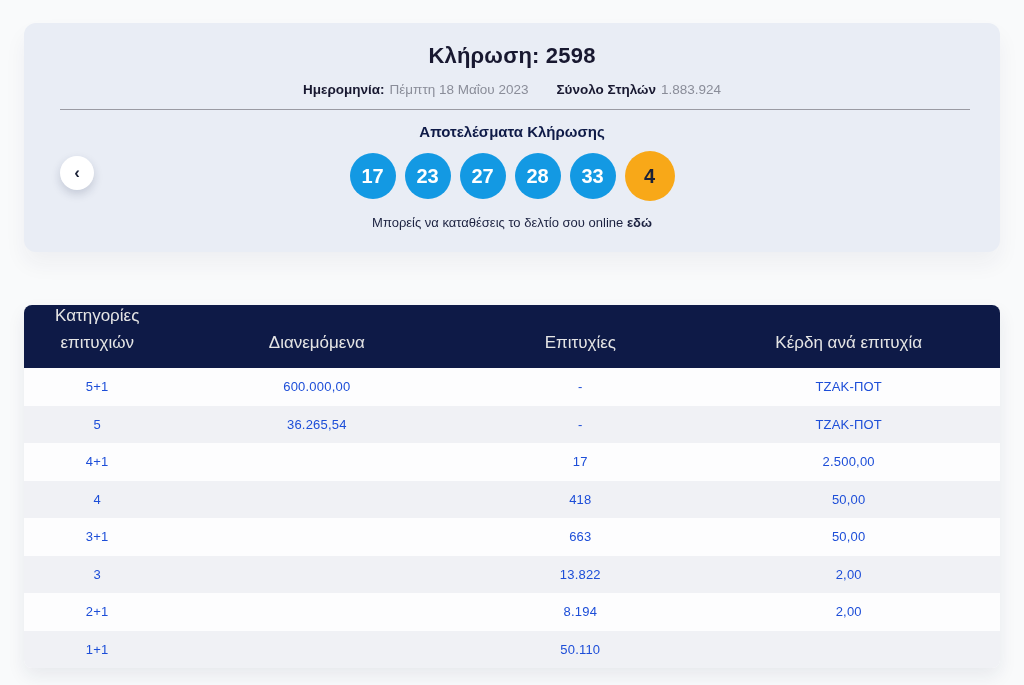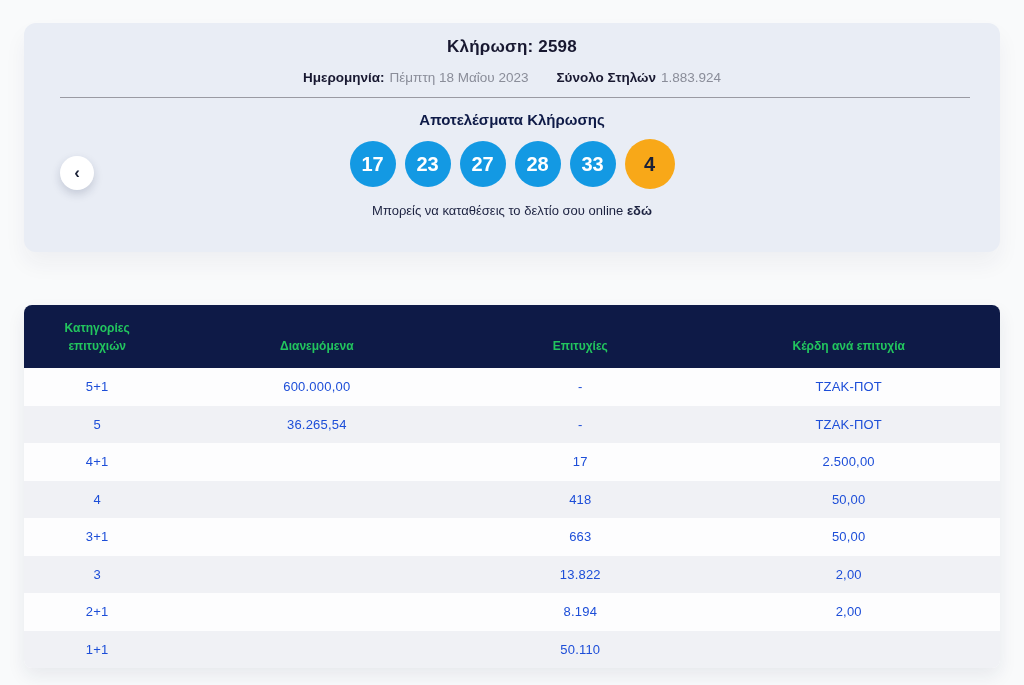--- a/index.html
+++ b/index.html
@@ -14,22 +14,22 @@
 
   
   .draw-card {
     position:absolute; left:24px; top:23px; width:976px; height:229px;
     background: var(--card-bg, #e9edf5);
     border-radius:12px;
     box-shadow: 0 12px 22px rgba(30,40,80,0.05);
     text-align:center;
   }
   .draw-title {
-    padding-top:14px;
-    font-size:17px; font-weight:bold; color:#181830;
+    padding-top:20px;
+    font-size:22px; font-weight:bold; color:#181830;
     letter-spacing:.2px;
   }
   .draw-meta {
     margin-top:13px;
     font-size:13.5px;
     display:flex; justify-content:center; gap:28px; align-items:baseline;
   }
   .meta-label { font-weight:bold; color:#181830; }
   .meta-value { color:#8a8d99; margin-left:5px; }
   .divider {
@@ -79,21 +79,21 @@
   
   .table-card {
     position:absolute; left:24px; top:305px; width:976px;
     border-radius:8px; overflow:hidden;
     box-shadow:0 8px 18px rgba(30,40,80,0.08);
     background:#fdfdfe;
   }
   .thead {
     display:flex; height:63px;
     background: var(--navy, #0e1a47);
-    color:#22c55e; font-weight:bold; font-size:12px;
+    color:#e5e5e5; font-weight:normal; font-size:17px;
   }
   .th {
     display:flex; align-items:flex-end; justify-content:center;
     padding-bottom:12px; text-align:center; line-height:1.55;
   }
   .col-1 { width:15%; }
   .col-2 { width:30%; }
   .col-3 { width:24%; }
   .col-4 { width:31%; }
   .th.col-1 { padding-left:30px; padding-right:30px; }

